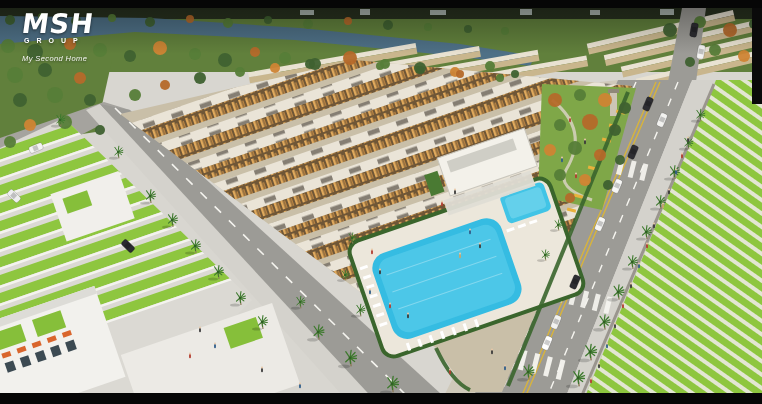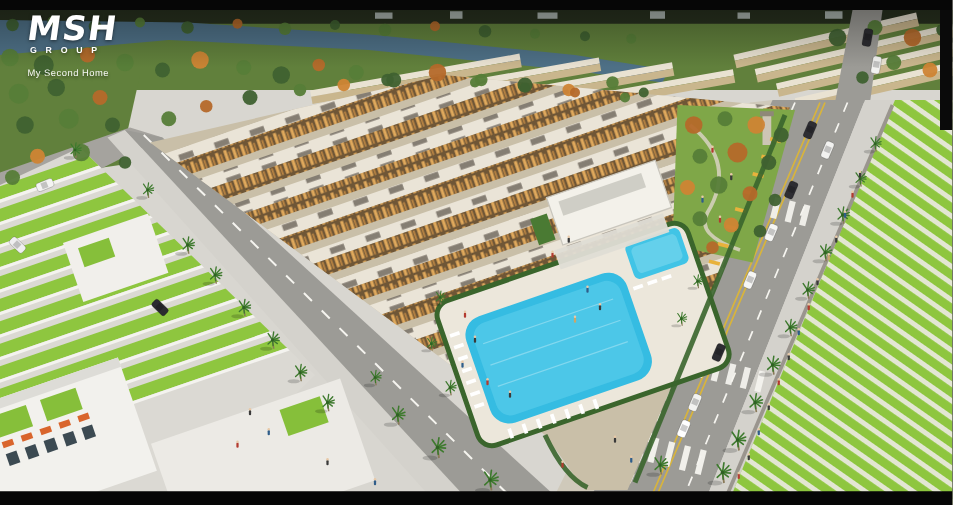--- a/index.html
+++ b/index.html
@@ -3,21 +3,21 @@
 <meta charset="utf-8">
 <style>
   html,body{margin:0;padding:0;background:#000;}
   .stage{position:relative;width:762px;height:404px;overflow:hidden;background:#d8d6d0;font-family:"Liberation Sans",sans-serif;}
   .stage svg{position:absolute;left:0;top:0;}
   .logo{position:absolute;left:22px;top:13px;color:#fff;z-index:30;
         text-shadow:0 1px 3px rgba(0,0,0,.55);user-select:none;}
   .logo .brand{font-size:27px;font-weight:bold;letter-spacing:1px;line-height:22px;
                transform:skewX(-8deg);font-family:"DejaVu Sans",sans-serif;}
   .logo .group{font-size:7px;font-weight:bold;letter-spacing:7px;margin-top:2px;margin-left:2px;}
-  .logo .tagline{font-size:7.5px;margin-top:10px;opacity:.95;letter-spacing:.4px;}
+  .logo .tagline{font-size:7.5px;margin-top:10px;opacity:.95;letter-spacing:.4px;font-style:italic;}
 </style>
 </head>
 <body>
 
 <div class="stage">
 
 <svg width="762" height="404" viewBox="0 0 762 404">
   <defs>
     <clipPath id="plotClip">
       <polygon points="120,114 355,60 632,86 502,392 468,392 436,348"></polygon>

